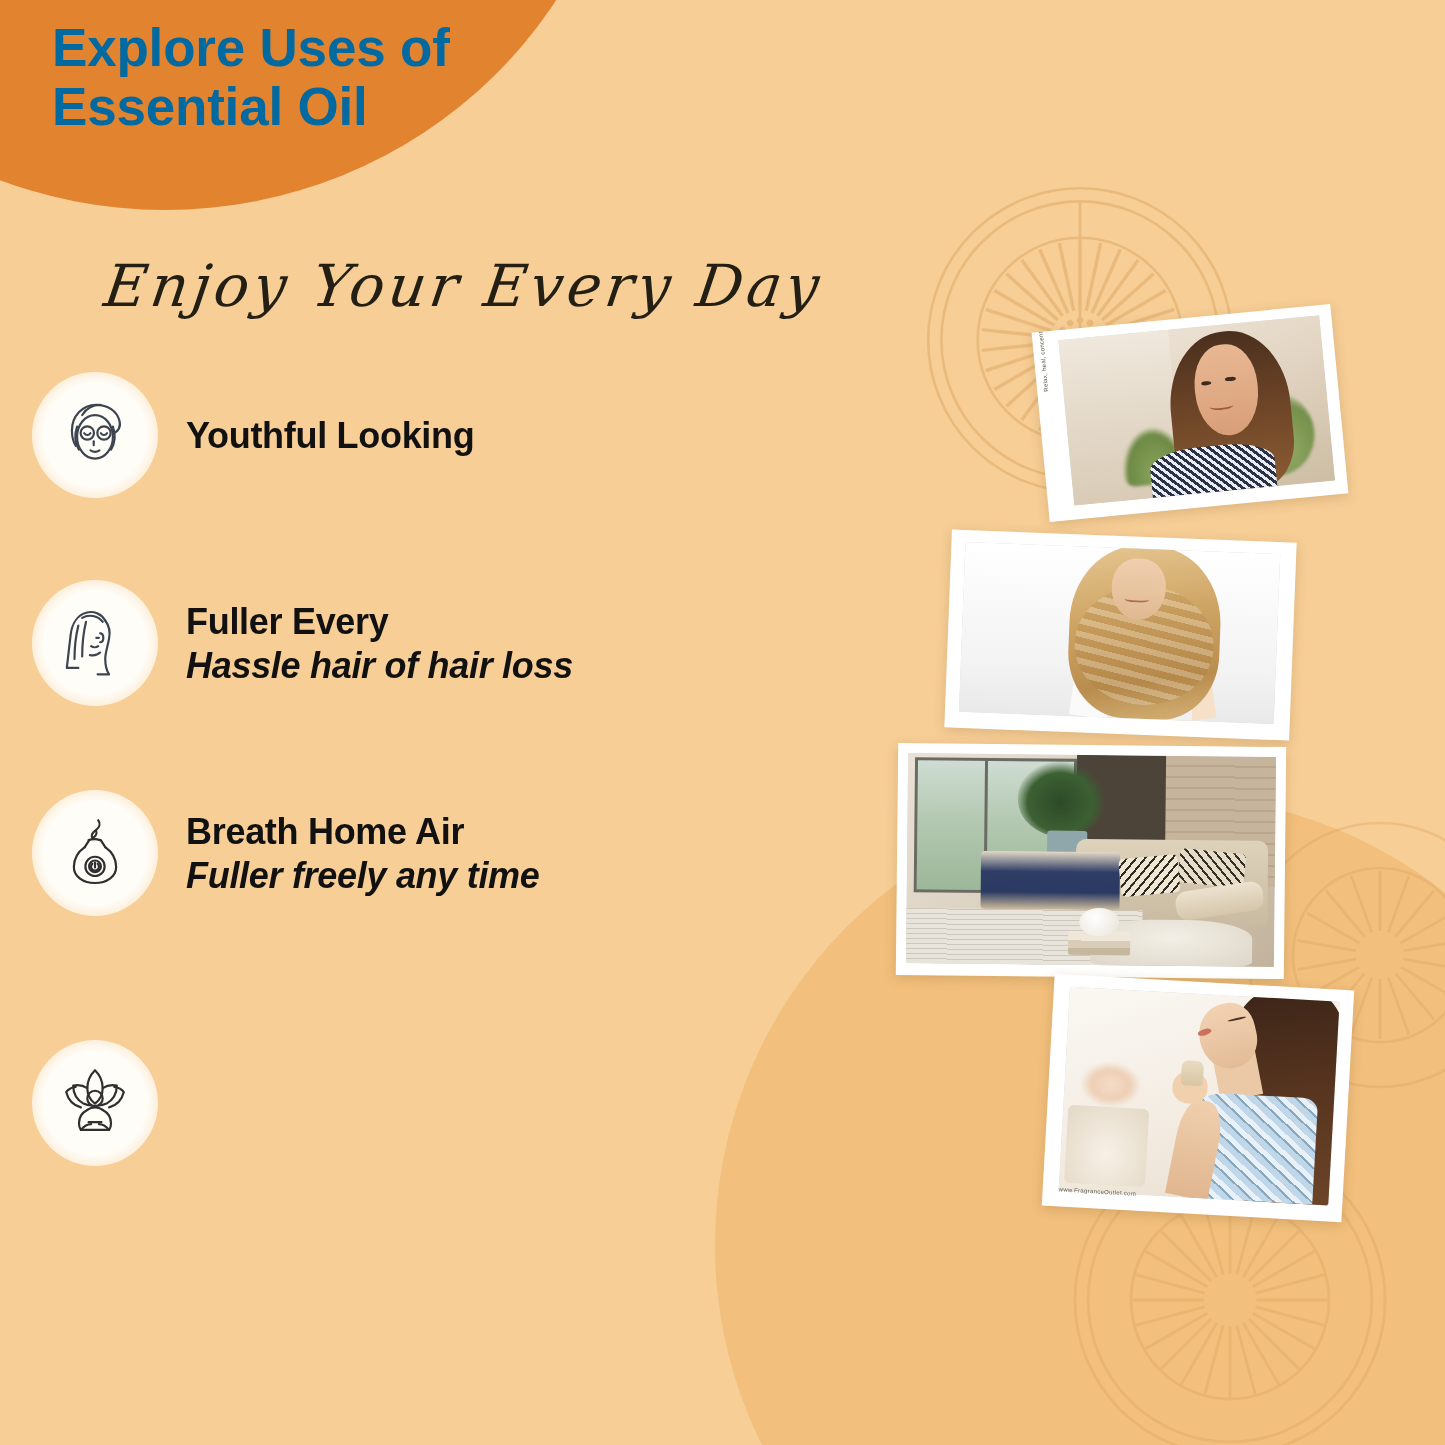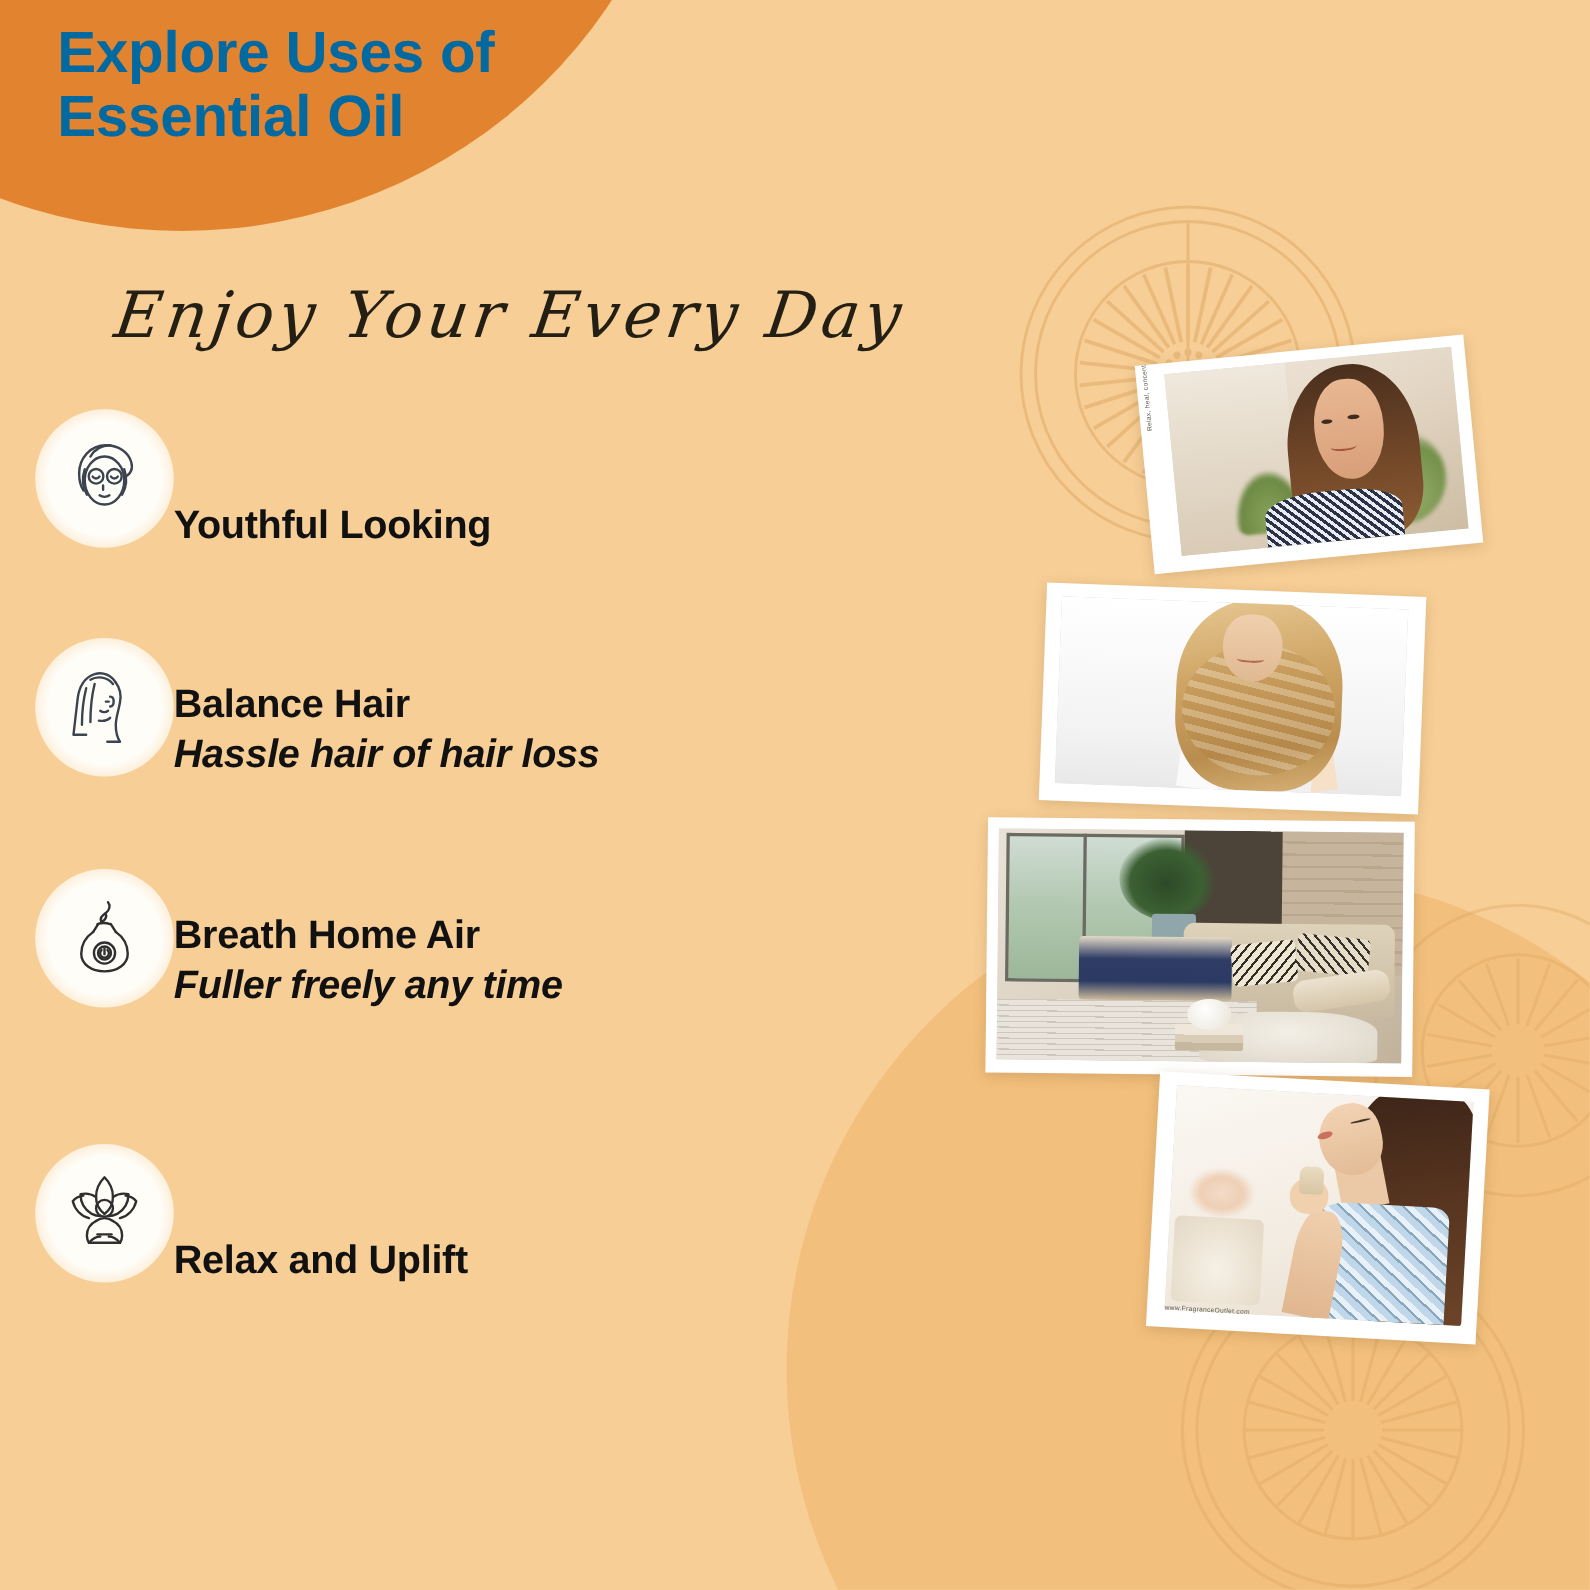--- a/index.html
+++ b/index.html
@@ -60,21 +60,22 @@
     letter-spacing:4px;
     transform:skewX(-8deg);
     white-space:nowrap;
   }
 
   
   .feature {
     position:absolute;
     left:32px;
     display:flex;
-    align-items:flex-end;
+    align-items:center;
+    gap:28px;
   }
   .feature-icon-wrap {
     width:126px; height:126px;
     flex:0 0 126px;
     border-radius:50%;
     background:radial-gradient(circle at 50% 50%, #fffdf8 0%, #fffdf8 58%, rgba(255,253,248,.55) 78%, rgba(255,253,248,0) 100%);
     display:flex; align-items:center; justify-content:center;
   }
   .feature-icon-wrap svg { width:82px; height:82px; }
   .feature-text { padding-top:2px; }
@@ -529,21 +530,21 @@
           <path d="M36 26c1.5 0 2.5 1.5 2.5 3.5S37.5 33 36 33"></path>
           <path d="M33 29.5h2"></path>
           <path d="M34.5 36c-1.5 1.2-4 1.2-5.5 0"></path>
           <path d="M36 41c-2 2-5 2.5-8 2"></path>
           <path d="M19 20c-2 8-3 17-3 26"></path>
           <path d="M25 17c-2 8-3 18-3 27"></path>
         </svg>
       </span>
     </div>
     <div class="feature-text">
-      <div class="feature-title">Balance Hair</div>
+      <div class="feature-title">Fuller Every</div>
       <div class="feature-sub">Hassle hair of hair loss</div>
     </div>
   </div>
 
   <div class="feature feature-3">
     <div class="feature-icon-wrap">
       <span>
         <svg viewBox="0 0 64 64" fill="none" stroke="#2f2f2f" stroke-width="1.7" stroke-linecap="round" stroke-linejoin="round" xmlns="http://www.w3.org/2000/svg">
           <path d="M30 22c-2-3 1-5 3-6.5 2.5-2 3.5-5 1.5-7.5"></path>
           <path d="M30 22c3-1.5 4-4.5 2.5-6"></path>
@@ -578,21 +579,20 @@
           <path d="M38 39c4 2 6.5 6 6.5 10.5 0 2-.5 3.5-1.5 5"></path>
           <path d="M26 39c2-1.5 4-2 6-2s4 .5 6 2"></path>
           <path d="M21 54.5c2.5-3 5.5-4.5 8-4.5"></path>
           <path d="M43 54.5c-2.5-3-5.5-4.5-8-4.5"></path>
           <path d="M21 54.5h22"></path>
           <path d="M27 48.5h10"></path>
         </svg>
       </span>
     </div>
     <div class="feature-text">
-      <div class="feature-title">Relax and Uplift</div>
     </div>
   </div>
 
   <div class="photo photo-1">
     <div class="photo-inner">
       <div class="photo-scene">
         <div class="s1-bg"></div>
           <div class="s1-wall"></div>
         <div class="s1-plantA"></div>
           <div class="s1-plantB"></div>

